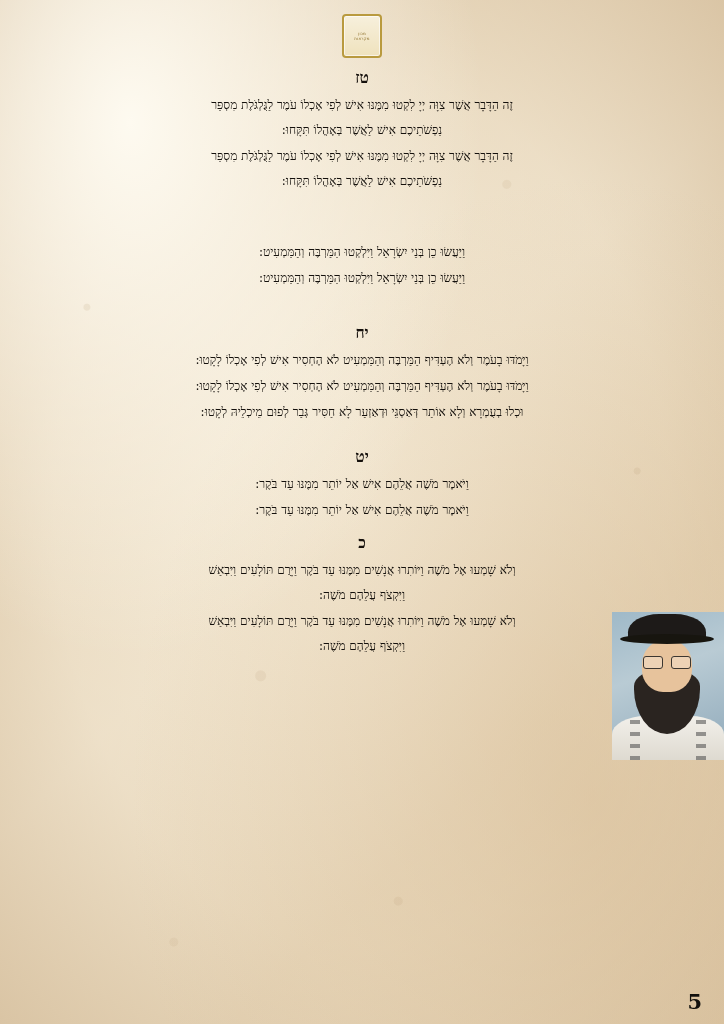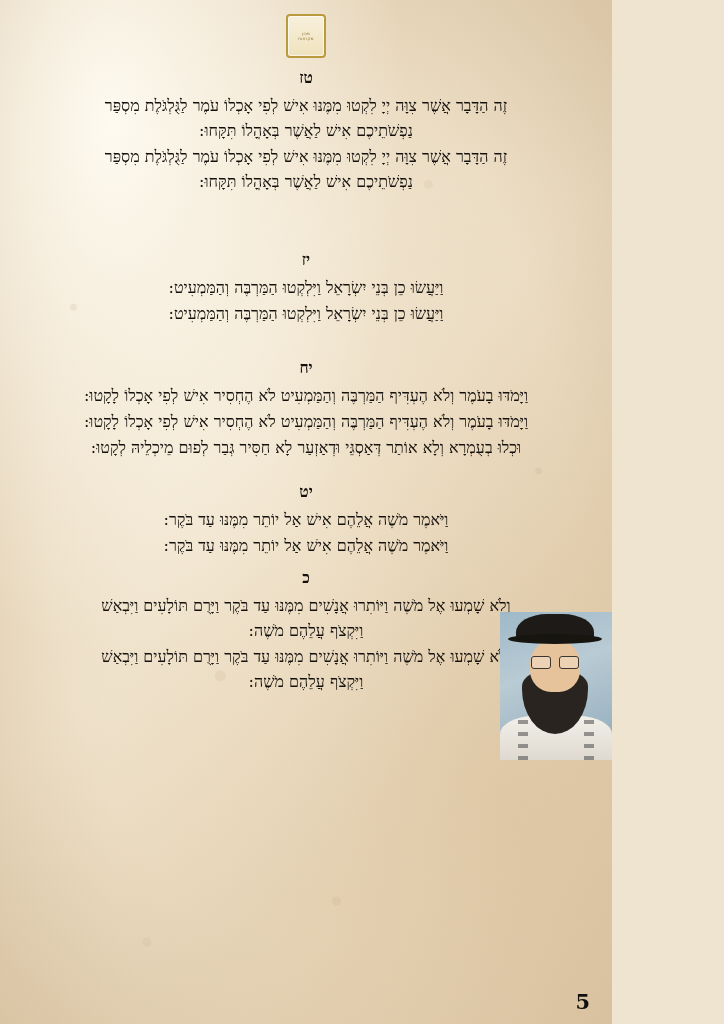--- a/index.html
+++ b/index.html
@@ -8,21 +8,21 @@
   }
   body {
     width: 724px;
     height: 1024px;
     font-family: "DejaVu Serif", serif;
     background: #efe4d0;
     overflow: hidden;
   }
   .page {
     position: relative;
-    width: 612px;
+    width: 724px;
     height: 1024px;
     box-sizing: border-box;
     
     background:
       radial-gradient(ellipse at 18% 12%, rgba(255,252,243,0.95) 0%, rgba(255,250,238,0.0) 42%),
       radial-gradient(ellipse at 82% 78%, rgba(214,186,146,0.55) 0%, rgba(214,186,146,0.0) 55%),
       radial-gradient(ellipse at 50% 50%, rgba(246,236,216,0.9) 0%, rgba(233,216,188,0.6) 60%, rgba(214,191,157,0.85) 100%),
       linear-gradient(135deg, #f3e9d6 0%, #ecdfc8 25%, #f4ecdb 48%, #e6d6ba 72%, #efe3cc 100%);
     overflow: hidden;
   }
@@ -91,21 +91,21 @@
     font-family: "DejaVu Serif", serif;
     font-size: 15.5px;
     color: #15100c;
     margin: 10px 0 6px 0;
     font-weight: 600;
   }
   .verse {
     direction: rtl;
     text-align: center;
     font-family: "DejaVu Serif", serif;
-    font-size: 16px;
+    font-size: 12px;
     line-height: 25px;
     color: #14100c;
     margin: 0 auto 1px auto;
     max-width: 690px;
     white-space: pre-line;
     letter-spacing: 0px;
   }
   .gap-lg { height: 44px; }
   .gap-md { height: 20px; }
   .gap-sm { height: 10px; }
@@ -229,21 +229,20 @@
       <div class="section-mark">טז</div>
       <div class="verse">זֶה הַדָּבָר אֲשֶׁר צִוָּה יְיָ לִקְטוּ מִמֶּנּוּ אִישׁ לְפִי אָכְלוֹ עֹמֶר לַגֻּלְגֹּלֶת מִסְפַּר
 נַפְשֹׁתֵיכֶם אִישׁ לַאֲשֶׁר בְּאָהֳלוֹ תִּקָּחוּ:</div>
       <div class="verse">זֶה הַדָּבָר אֲשֶׁר צִוָּה יְיָ לִקְטוּ מִמֶּנּוּ אִישׁ לְפִי אָכְלוֹ עֹמֶר לַגֻּלְגֹּלֶת מִסְפַּר
 נַפְשֹׁתֵיכֶם אִישׁ לַאֲשֶׁר בְּאָהֳלוֹ תִּקָּחוּ:</div>
     </div>
 
     <div class="gap-lg"></div>
 
     <div class="section">
-      <div class="section-mark">יז</div>
       <div class="verse">וַיַּעֲשׂוּ כֵן בְּנֵי יִשְׂרָאֵל וַיִּלְקְטוּ הַמַּרְבֶּה וְהַמַּמְעִיט:</div>
       <div class="verse">וַיַּעֲשׂוּ כֵן בְּנֵי יִשְׂרָאֵל וַיִּלְקְטוּ הַמַּרְבֶּה וְהַמַּמְעִיט:</div>
     </div>
 
     <div class="gap-md"></div>
 
     <div class="section">
       <div class="section-mark">יח</div>
       <div class="verse">וַיָּמֹדּוּ בָעֹמֶר וְלֹא הֶעְדִּיף הַמַּרְבֶּה וְהַמַּמְעִיט לֹא הֶחְסִיר אִישׁ לְפִי אָכְלוֹ לָקָטוּ:</div>
       <div class="verse">וַיָּמֹדּוּ בָעֹמֶר וְלֹא הֶעְדִּיף הַמַּרְבֶּה וְהַמַּמְעִיט לֹא הֶחְסִיר אִישׁ לְפִי אָכְלוֹ לָקָטוּ:</div>

